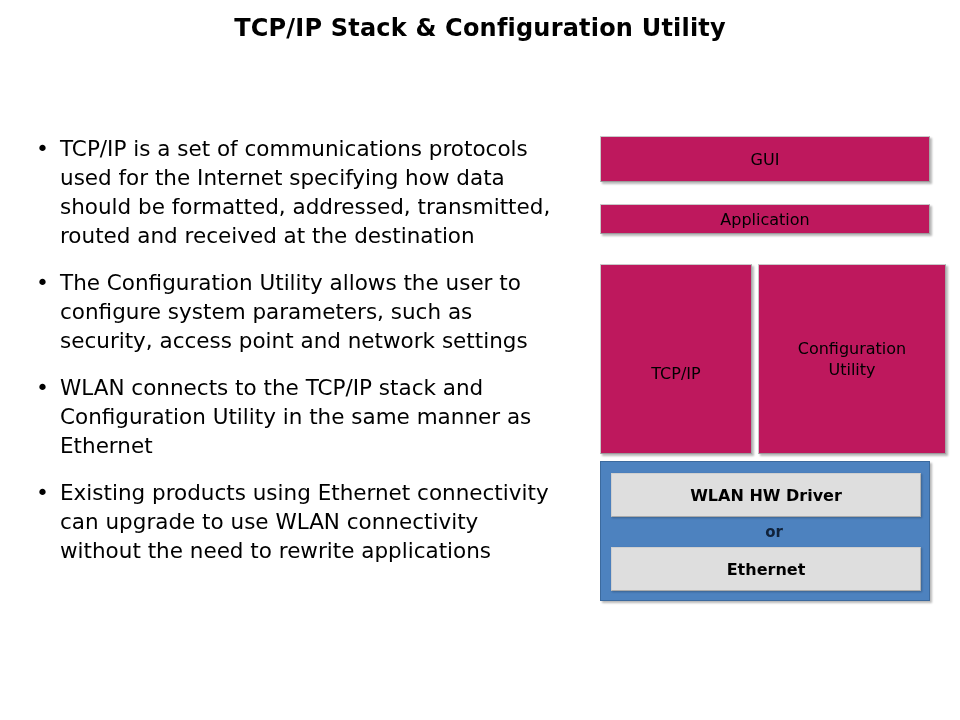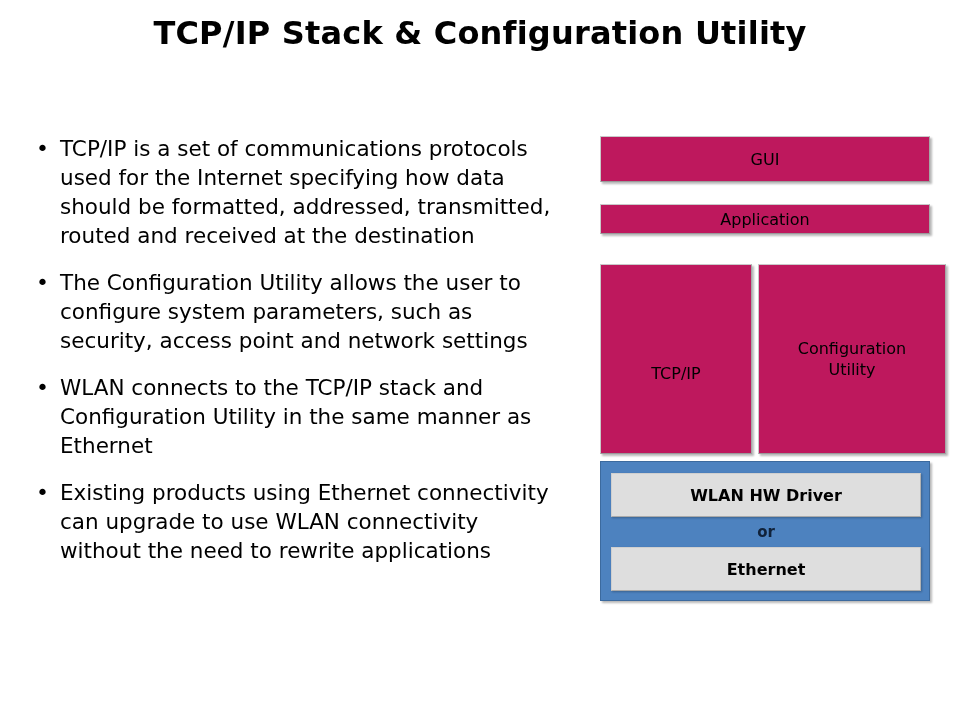--- a/index.html
+++ b/index.html
@@ -17,21 +17,21 @@
   }
 
   
   #slide-title {
     position: absolute;
     left: 0;
     top: 14px;
     width: 960px;
     text-align: center;
     font-family: "DejaVu Sans", sans-serif;
-    font-size: 32px;
+    font-size: 24px;
     font-weight: bold;
     letter-spacing: 0.2px;
     color: #000000;
     white-space: nowrap;
   }
 
   
   #bullets {
     position: absolute;
     left: 30px;
@@ -136,20 +136,21 @@
     top: 57px;
     width: 330px;
     height: 26px;
     display: flex;
     align-items: center;
     justify-content: center;
     font-family: "DejaVu Sans", sans-serif;
     font-weight: bold;
     font-size: 15px;
     color: #10223a;
+    padding-left: 8px;
   }
 </style>
 </head>
 <body>
 
 <div id="slide-title">TCP/IP Stack &amp; Configuration Utility</div>
 
 <div id="bullets">
 
   <div class="bullet-row">

